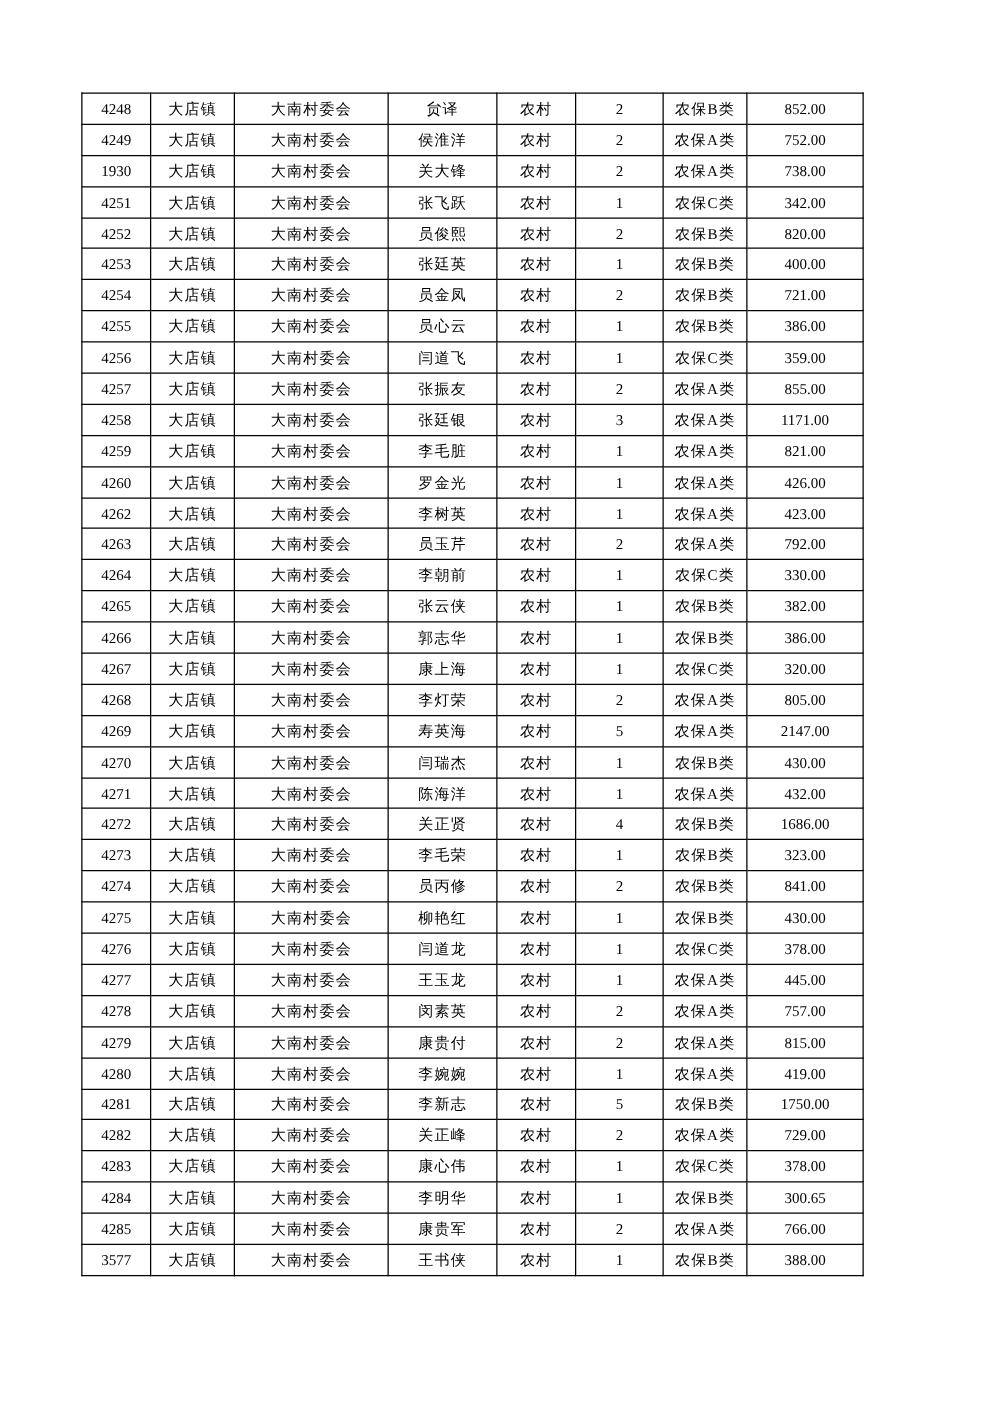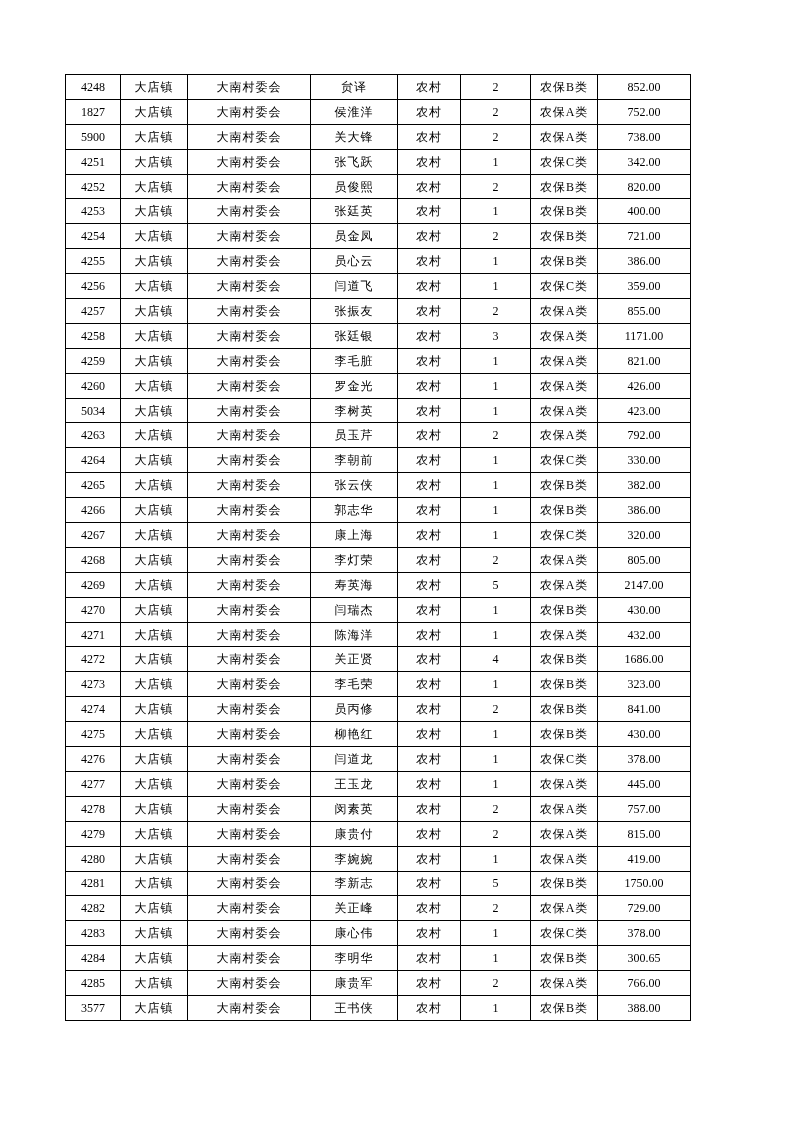--- a/index.html
+++ b/index.html
@@ -66,31 +66,31 @@
           <td data-name="cell-seq">4248</td>
           <td data-name="cell-town">大店镇</td>
           <td data-name="cell-village">大南村委会</td>
           <td data-name="cell-name">贠译</td>
           <td data-name="cell-type">农村</td>
           <td data-name="cell-count">2</td>
           <td data-name="cell-category">农保B类</td>
           <td data-name="cell-amount">852.00</td>
         </tr>
         <tr data-name="table-row">
-          <td data-name="cell-seq">1827</td>
+          <td data-name="cell-seq">4249</td>
           <td data-name="cell-town">大店镇</td>
           <td data-name="cell-village">大南村委会</td>
           <td data-name="cell-name">侯淮洋</td>
           <td data-name="cell-type">农村</td>
           <td data-name="cell-count">2</td>
           <td data-name="cell-category">农保A类</td>
           <td data-name="cell-amount">752.00</td>
         </tr>
         <tr data-name="table-row">
-          <td data-name="cell-seq">5900</td>
+          <td data-name="cell-seq">1930</td>
           <td data-name="cell-town">大店镇</td>
           <td data-name="cell-village">大南村委会</td>
           <td data-name="cell-name">关大锋</td>
           <td data-name="cell-type">农村</td>
           <td data-name="cell-count">2</td>
           <td data-name="cell-category">农保A类</td>
           <td data-name="cell-amount">738.00</td>
         </tr>
         <tr data-name="table-row">
           <td data-name="cell-seq">4251</td>
@@ -186,21 +186,21 @@
           <td data-name="cell-seq">4260</td>
           <td data-name="cell-town">大店镇</td>
           <td data-name="cell-village">大南村委会</td>
           <td data-name="cell-name">罗金光</td>
           <td data-name="cell-type">农村</td>
           <td data-name="cell-count">1</td>
           <td data-name="cell-category">农保A类</td>
           <td data-name="cell-amount">426.00</td>
         </tr>
         <tr data-name="table-row">
-          <td data-name="cell-seq">5034</td>
+          <td data-name="cell-seq">4262</td>
           <td data-name="cell-town">大店镇</td>
           <td data-name="cell-village">大南村委会</td>
           <td data-name="cell-name">李树英</td>
           <td data-name="cell-type">农村</td>
           <td data-name="cell-count">1</td>
           <td data-name="cell-category">农保A类</td>
           <td data-name="cell-amount">423.00</td>
         </tr>
         <tr data-name="table-row">
           <td data-name="cell-seq">4263</td>

